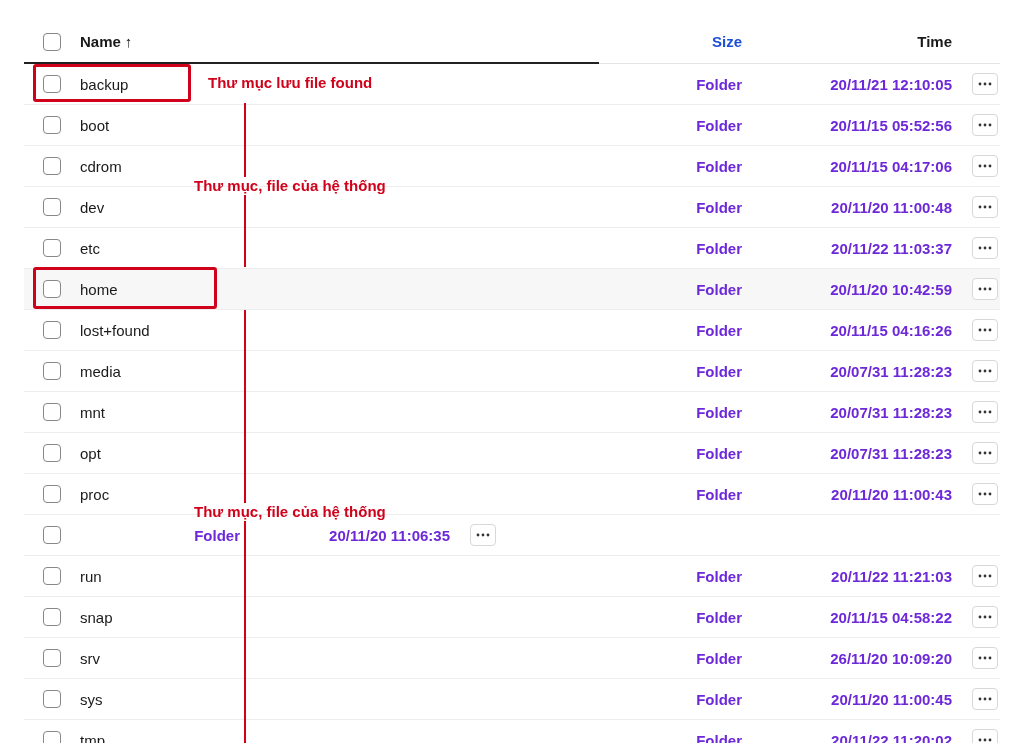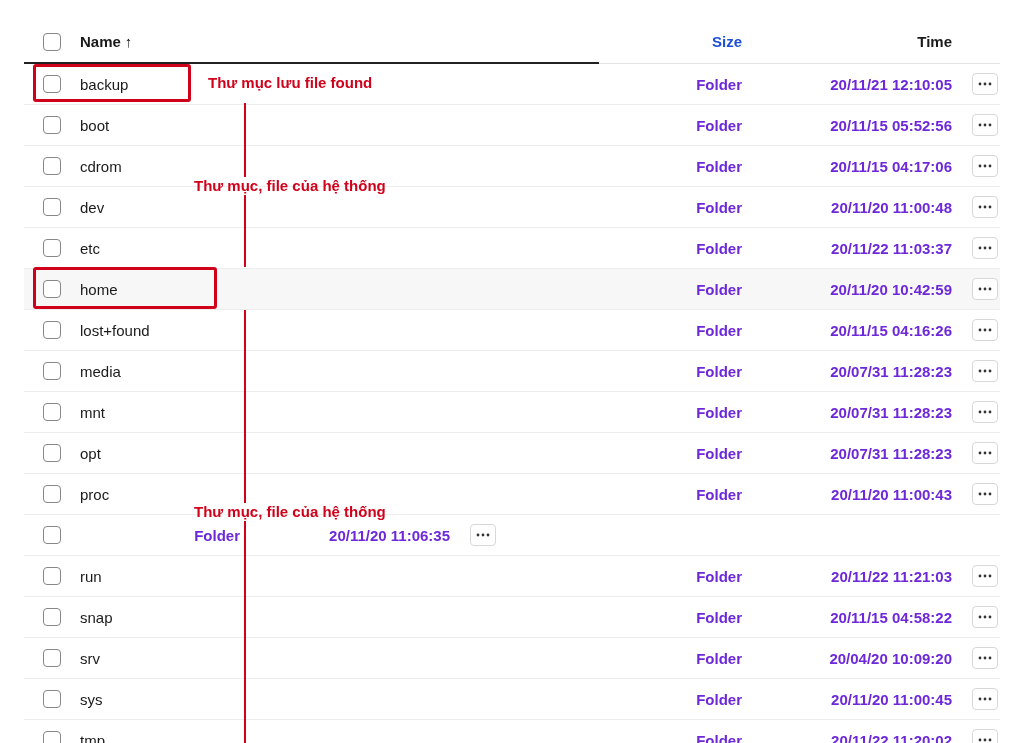--- a/index.html
+++ b/index.html
@@ -441,21 +441,21 @@
         </div>
       </div>
       <div class="data-row">
         <div class="col-check">
           <div class="checkbox"></div>
         </div>
         <div class="col-name">
           <span>srv</span>
         </div>
         <div class="col-size"><span>Folder</span></div>
-        <div class="col-time"><span>20/04/20 10:09:20</span></div>
+        <div class="col-time"><span>26/11/20 10:09:20</span></div>
         <div class="col-actions">
           <div class="more-btn">
             <span>
               <svg width="14" height="4" viewBox="0 0 14 4">
                 <circle cx="2" cy="2" r="1.4" fill="#333"></circle>
                 <circle cx="7" cy="2" r="1.4" fill="#333"></circle>
                 <circle cx="12" cy="2" r="1.4" fill="#333"></circle>
               </svg>
             </span>
           </div>

